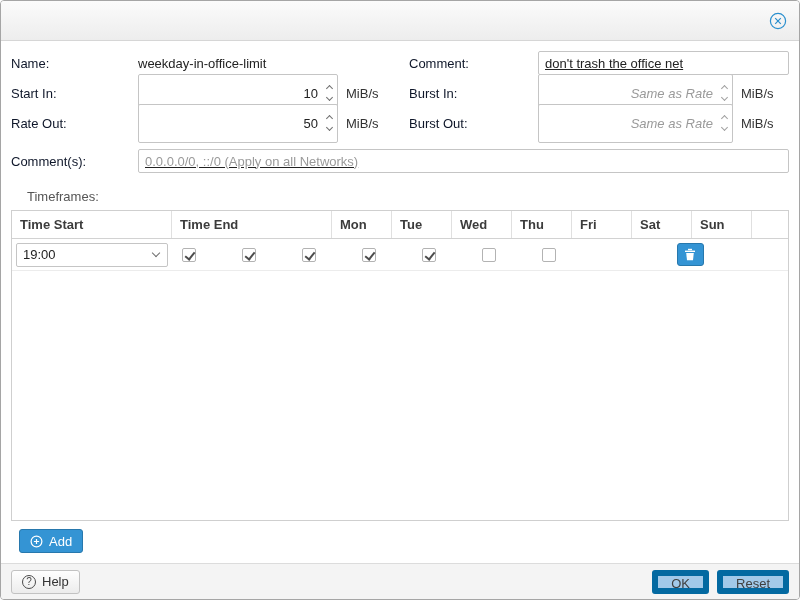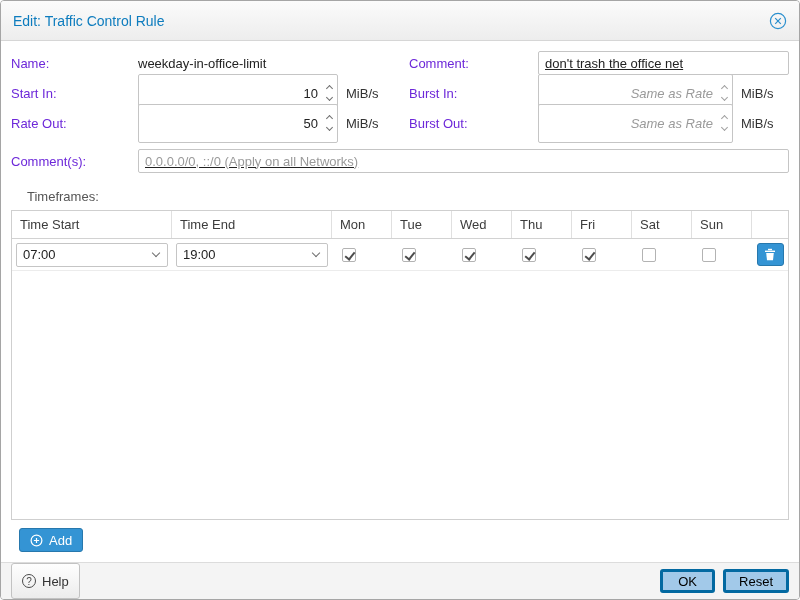--- a/index.html
+++ b/index.html
@@ -16,21 +16,21 @@
     background:linear-gradient(#fbfbfb,#ededed); border-bottom:1px solid #d6d6d6; }
   .dialog-title { color:#0d7cbe; font-size:14px; }
   .close-btn { margin-left:auto; width:18px; height:18px; cursor:pointer; display:flex; }
 
   
   .dialog-body { flex:1; display:flex; flex-direction:column; padding:10px; min-height:0; }
   .form-columns { display:flex; }
   .form-col.left { flex:0 0 398px; }
   .form-col.right { flex:1; }
   .form-row { display:flex; align-items:center; height:24px; margin-bottom:6px; }
-  .label { flex:0 0 127px; color:#6d28d9; }
+  .label { flex:0 0 127px; color:#0f172a; }
   .form-col.right .label { flex:0 0 129px; }
   .static-value { color:#222; }
 
   .num-field { width:200px; height:39px; border:1px solid #c5c5c5; border-radius:2px;
     display:flex; align-items:center; background:#fff; }
   .num-field.narrow { width:195px;font-style:italic; }
   .num-input { flex:1; min-width:0; border:0; outline:0; height:100%; text-align:right;
     font:inherit; color:#222; padding:0 3px 0 6px; background:transparent; }
   .num-input::placeholder { color:#9a9a9a; }
   .spinner { flex:0 0 16px; height:100%; display:flex; flex-direction:column;
@@ -44,21 +44,21 @@
   .text-input { height:24px; border:1px solid #c5c5c5; border-radius:2px; font:inherit;
     color:#222; padding:0 6px; outline:0;text-decoration:underline; }
   .text-input::placeholder { color:#9a9a9a; }
   .comment-input { flex:1; }
   .network-row { margin-top:8px; }
   .networks-input { flex:1; }
   .section-label { margin:10px 16px 6px; color:#555; }
 
   
   .grid { border:1px solid #cfcfcf; display:flex; flex-direction:column; flex:1; min-height:0; }
-  .grid-header { display:flex; flex:0 0 28px; border-bottom:1px solid #d2d2d2; background:#fff; }
+  .grid-header { display:flex; flex:0 0 28px; border-bottom:1px solid #d2d2d2; background:#fff;font-weight:bold; }
   .hcell { display:flex; align-items:center; padding:0 8px; border-right:1px solid #e0e0e0; color:#3c3c3c; }
   .col-time { flex:0 0 160px; }
   .col-day { flex:0 0 60px; }
   .col-action { flex:1; border-right:0 !important; }
   .grid-row { display:flex; flex:0 0 32px; align-items:center; border-bottom:1px solid #ececec; }
   .cell { display:flex; align-items:center; height:100%; padding:0 4px; }
   .cell.col-day { padding-left:10px; }
   .combo { flex:1; height:24px; border:1px solid #c5c5c5; border-radius:2px; background:#fff;
     display:flex; align-items:center; padding:0 8px 0 6px; cursor:pointer; }
   .combo-value { flex:1; color:#222; }
@@ -74,38 +74,37 @@
   .grid-empty { flex:1; background:#fff; }
 
   .add-row { margin-top:8px; flex:0 0 auto;padding-left:8px; }
   .btn-add { display:inline-flex; align-items:center; gap:6px; height:24px; padding:0 10px;
     background:#3494d4; border:1px solid #2778ad; border-radius:3px; color:#fff;
     font:inherit; cursor:pointer; }
 
   
   .dialog-footer { flex:0 0 36px; display:flex; align-items:center; padding:0 10px;
     background:#f4f4f4; border-top:1px solid #dcdcdc; }
-  .btn-help { display:inline-flex; align-items:center; gap:6px; height:36px; padding:0 10px;
+  .btn-help { display:inline-flex; align-items:center; gap:6px; height:24px; padding:0 10px;
     background:linear-gradient(#fefefe,#ececec); border:1px solid #c2c2c2; border-radius:3px;
     color:#333; font:inherit; cursor:pointer; }
   .q-icon { width:14px; height:14px; border:1px solid #4a4a4a; border-radius:50%;
     display:flex; align-items:center; justify-content:center; font-size:10px; color:#4a4a4a; }
   .q-icon::before { content:"?"; }
   .footer-spacer { flex:1; }
   .btn-primary { height:24px; min-width:55px; padding:0 13px; margin-left:8px;
-    background:#a2c9e9; border:3px solid #0369a1; border-radius:3px; color:#000000;
+    background:#a2c9e9; border:6px solid #0369a1; border-radius:3px; color:#404040;
     font:inherit; cursor:default; }
 </style>
 </head>
 <body>
 
 <div class="dialog">
 
   <div class="dialog-header">
-    <span class="dialog-title">Edit: Traffic Control Rule</span>
     <span class="close-btn">
       <svg width="18" height="18" viewBox="0 0 18 18">
         <circle cx="9" cy="9" r="7.6" fill="none" stroke="#2a8fce" stroke-width="1.2"></circle>
         <path d="M6.2 6.2 L11.8 11.8 M11.8 6.2 L6.2 11.8" stroke="#2a8fce" stroke-width="1.2"></path>
       </svg>
     </span>
   </div>
 
   <div class="dialog-body">
 
@@ -194,26 +193,20 @@
         <div class="hcell col-day">Thu</div>
         <div class="hcell col-day">Fri</div>
         <div class="hcell col-day">Sat</div>
         <div class="hcell col-day">Sun</div>
         <div class="hcell col-action"></div>
       </div>
 
       <div class="grid-row">
         <div class="cell col-time">
           <div class="combo">
-            <span class="combo-value">07:00</span>
-            <span class="combo-chev"></span>
-          </div>
-        </div>
-        <div class="cell col-time">
-          <div class="combo">
             <span class="combo-value">19:00</span>
             <span class="combo-chev"></span>
           </div>
         </div>
         <div class="cell col-day">
           <span class="checkbox checked"></span>
         </div>
         <div class="cell col-day">
           <span class="checkbox checked"></span>
         </div>

